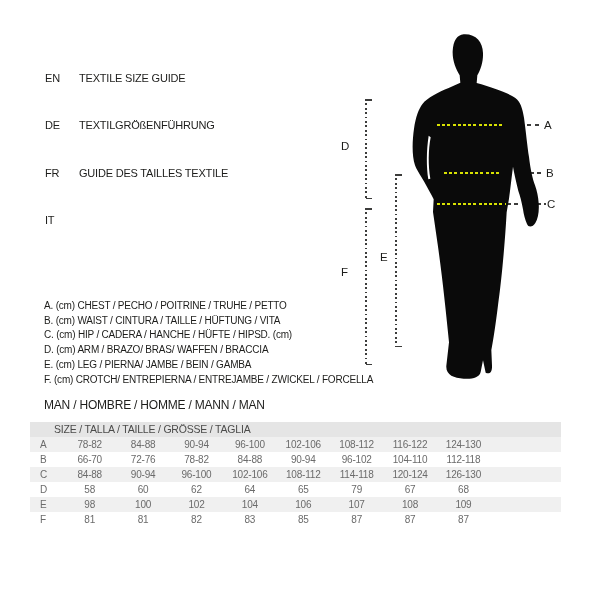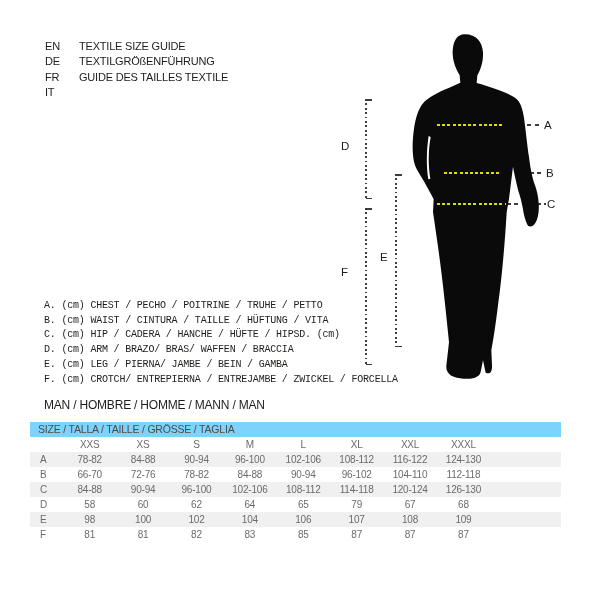--- a/index.html
+++ b/index.html
@@ -6,21 +6,21 @@
   body{
     width:600px;height:600px;background:#ffffff;
     font-family:"Liberation Sans", sans-serif;
     letter-spacing:-0.2px;
     position:relative;overflow:hidden;
   }
   .abs{position:absolute;}
 
   
   #language-list{left:45px;top:39px;color:#1d1d1b;}
-  .lang-row{display:flex;height:15.4px;line-height:15.4px;font-size:11px;}
+  .lang-row{display:flex;height:15.4px;line-height:15.4px;font-size:11px;margin-top:32px;}
   .lang-code{width:34px;flex:0 0 34px;}
   .lang-label{white-space:nowrap;}
 
   
   #figure-svg{left:395px;top:25px;width:160px;height:360px;z-index:2;}
 
   
   .dots-y{height:2.2px;z-index:3;
     background-image:repeating-linear-gradient(to right,#d8e202 0 3px,transparent 3px 5.2px);}
   .dash-h{height:1.6px;z-index:1;
@@ -50,27 +50,27 @@
   #tick-e-bot{left:396px;top:345.5px;}
   #label-e{left:380px;top:251px;}
 
   #vline-f{left:365px;top:208px;height:157px;}
   #tick-f-top{left:366px;top:208px;}
   #tick-f-bot{left:366px;top:363.5px;}
   #label-f{left:341px;top:266px;}
 
   
   #measurement-list{left:44px;top:299px;color:#1d1d1b;}
-  .m-line{font-size:10px;line-height:14.7px;white-space:nowrap;font-family:Liberation Mono, monospace;}
+  .m-line{font-size:10px;line-height:14.7px;white-space:nowrap;}
   #gender-line{left:44px;top:398px;font-size:12px;color:#1d1d1b;white-space:nowrap;}
 
   
   #size-table{left:30px;top:422px;width:531px;font-size:10px;color:#6b6b6b;}
-  .t-header{height:15px;line-height:15px;background:#7dd3fc;color:#4b4b4a;
-    padding-left:8px;font-size:10.5px;box-sizing:border-box;}
+  .t-header{height:15px;line-height:15px;background:#e5e5e5;color:#4b4b4a;
+    padding-left:24px;font-size:10.5px;box-sizing:border-box;}
   .t-row{display:grid;grid-template-columns:33px repeat(8,53.4px) 1fr;
     height:15px;line-height:15px;}
   .t-row.stripe{background:#f0f0f0;}
   .t-cell{text-align:center;}
   .t-rowlabel{text-align:left;padding-left:10px;}
 </style>
 </head>
 <body>
 
 <div class="abs" id="language-list">
@@ -167,32 +167,20 @@
     <div class="m-line">C. (cm) HIP / CADERA / HANCHE / HÜFTE / HIPSD. (cm)</div>
     <div class="m-line">D. (cm) ARM / BRAZO/ BRAS/ WAFFEN / BRACCIA</div>
     <div class="m-line">E. (cm) LEG / PIERNA/ JAMBE / BEIN / GAMBA</div>
     <div class="m-line">F. (cm) CROTCH/ ENTREPIERNA / ENTREJAMBE / ZWICKEL / FORCELLA</div>
   </div>
 <div class="abs" id="gender-line">MAN / HOMBRE / HOMME / MANN / MAN</div>
 
 <div class="abs" id="size-table">
   <div class="t-header">SIZE / TALLA / TAILLE / GRÖSSE / TAGLIA</div>
   <div id="table-body">
-      <div class="t-row">
-        <div class="t-cell t-rowlabel"></div>
-        <div class="t-cell">XXS</div>
-        <div class="t-cell">XS</div>
-        <div class="t-cell">S</div>
-        <div class="t-cell">M</div>
-        <div class="t-cell">L</div>
-        <div class="t-cell">XL</div>
-        <div class="t-cell">XXL</div>
-        <div class="t-cell">XXXL</div>
-        <div class="t-cell"></div>
-      </div>
       <div class="t-row stripe">
         <div class="t-cell t-rowlabel">A</div>
         <div class="t-cell">78-82</div>
         <div class="t-cell">84-88</div>
         <div class="t-cell">90-94</div>
         <div class="t-cell">96-100</div>
         <div class="t-cell">102-106</div>
         <div class="t-cell">108-112</div>
         <div class="t-cell">116-122</div>
         <div class="t-cell">124-130</div>

